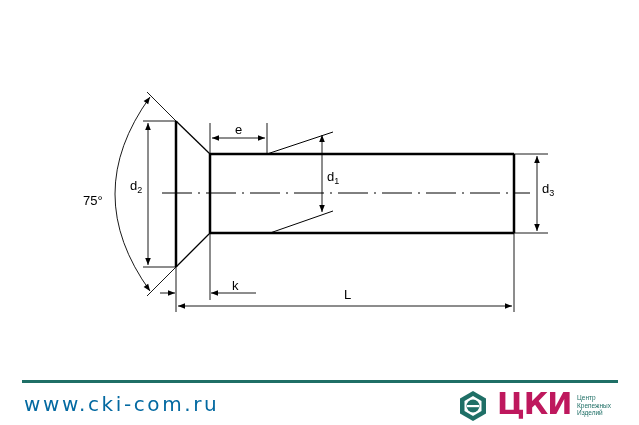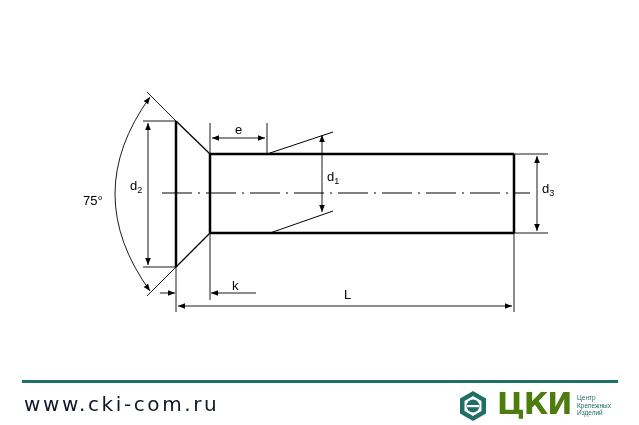--- a/index.html
+++ b/index.html
@@ -1,22 +1,22 @@
 <!DOCTYPE html>
 <html><head>
 <meta charset="utf-8">
 <style>
   html,body{margin:0;padding:0;background:#fff;}
   body{width:639px;height:425px;position:relative;overflow:hidden;font-family:"Liberation Sans",sans-serif;}
   svg{position:absolute;left:0;top:0;}
   .dimtxt{font-family:"Liberation Sans",sans-serif;font-size:13px;fill:#000;}
   .footer-line{position:absolute;left:22px;top:380px;width:596px;height:3px;background:#1f6f66;}
-  .url{position:absolute;left:24px;top:392px;font-family:"DejaVu Sans",sans-serif;font-size:20px;letter-spacing:2.6px;color:#0f172a;}
+  .url{position:absolute;left:24px;top:392px;font-family:"DejaVu Sans",sans-serif;font-size:20px;letter-spacing:2.6px;color:#0369a1;}
   .logo{position:absolute;left:457px;top:390px;}
-  .brand{position:absolute;left:497px;top:386px;font-family:"DejaVu Sans",sans-serif;font-size:30px;font-weight:bold;color:#4d7c0f;letter-spacing:-1px;}
+  .brand{position:absolute;left:497px;top:386px;font-family:"DejaVu Sans",sans-serif;font-size:30px;font-weight:bold;color:#be185d;letter-spacing:-1px;}
   .tagline{position:absolute;left:577px;top:394px;font-family:"Liberation Sans",sans-serif;font-size:6.5px;line-height:7.5px;color:#1f6f66;}
 </style>
 </head>
 <body>
 
 <svg width="639" height="425" viewBox="0 0 639 425">
   <defs>
     <marker id="arr" viewBox="0 0 10 10" refX="10" refY="5" markerWidth="9" markerHeight="7" orient="auto-start-reverse" markerUnits="userSpaceOnUse">
       <path d="M0,1 L10,5 L0,9 z" fill="#000"></path>
     </marker>

